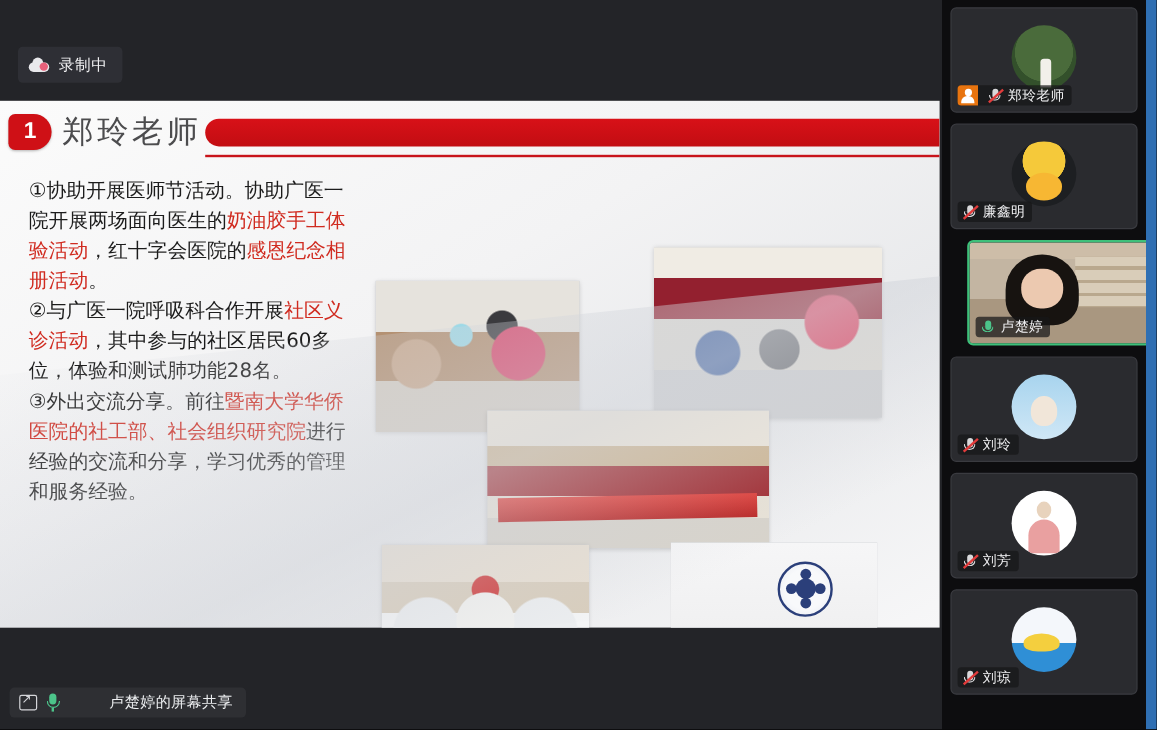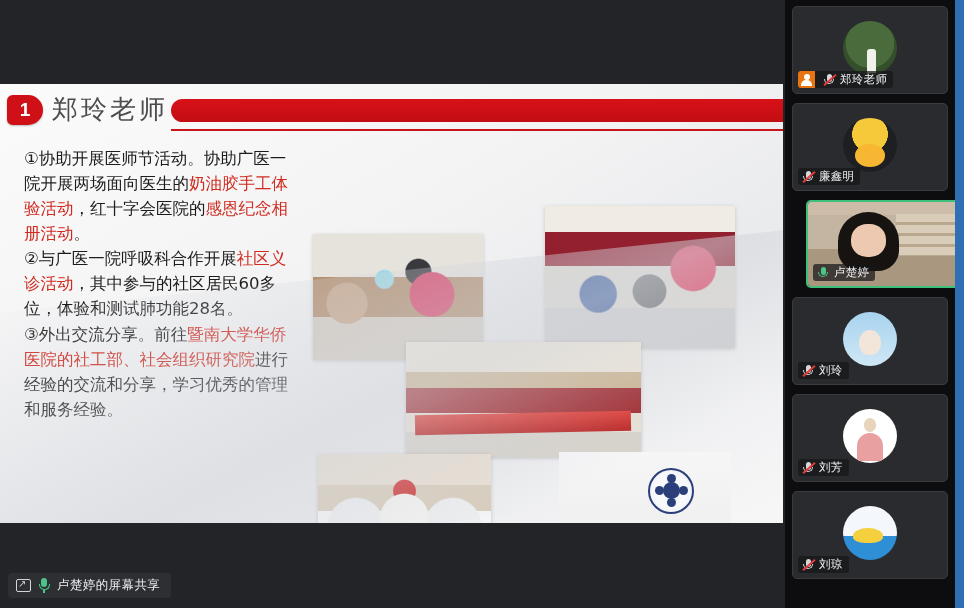--- a/index.html
+++ b/index.html
@@ -110,21 +110,21 @@
     position: absolute; left: 8px; bottom: 10px; height: 25px;
     display: flex; align-items: center; gap: 7px; padding: 0 11px 0 8px;
     border-radius: 4px; background: rgba(47,48,53,0.93);
   }
   .share-icon { width: 15px; height: 13px; border: 1.6px solid #d5d6da; border-radius: 2px; position: relative; }
   .share-icon::after { content:"↗"; position:absolute; left:1px; top:-3px; font-size:10px; color:#d5d6da; line-height:13px; }
   .mic-on { width: 12px; height: 15px; position: relative; }
   .mic-on .cap { position:absolute; left:3px; top:0; width:6px; height:9px; border-radius:3px; background:#4cc48a; }
   .mic-on .arc { position:absolute; left:0.5px; top:6px; width:11px; height:6px; border:1.6px solid #4cc48a; border-top:none; border-radius:0 0 7px 7px; }
   .mic-on .stem { position:absolute; left:5px; top:12px; width:2px; height:3px; background:#4cc48a; }
-  .share-text { color:#eceef0; font-size: 12.5px; letter-spacing:.4px; }
+  .share-text { color:#eceef0; font-size: 12.5px; letter-spacing:.4px;margin-left:34px; }
 
   
   .rail { position: absolute; right: 9px; top: 0; width: 170px; height: 608px; background:#0d0d0f; padding: 6px 0; }
   .tile {
     position: relative; width: 156px; height: 88px; margin: 0 auto 9px auto;
     background: #2a2b2f; border-radius: 5px; overflow: hidden; border: 1px solid #3a3b40;
   }
   .tile.active { border: 2px solid #3ec07a; margin-left: 21px; }
   .tile-video { position:absolute; inset:0; }
   .avatar { position:absolute; left:50%; top:50%; width:54px; height:54px; margin:-29px 0 0 -27px; border-radius:50%; overflow:hidden; }
@@ -168,20 +168,28 @@
 
   .edge-strip { position:absolute; right:0; top:0; width:9px; height:608px; background:#2f6fb3; }
 </style>
 </head>
 <body>
 
 <div id="app">
 
   <div class="stage">
 
+    <div class="rec-pill">
+      <span class="rec-cloud">
+        <i class="c1"></i>
+          <i class="c2"></i>
+          <i class="c3"></i>
+      </span>
+      <span class="rec-text">录制中</span>
+    </div>
 
     <div class="slide">
 
       <div class="slide-head">
         <div class="num-badge">1</div>
         <div class="slide-title">郑玲老师</div>
         <div class="title-bar"></div>
         <div class="title-rule"></div>
       </div>
 

